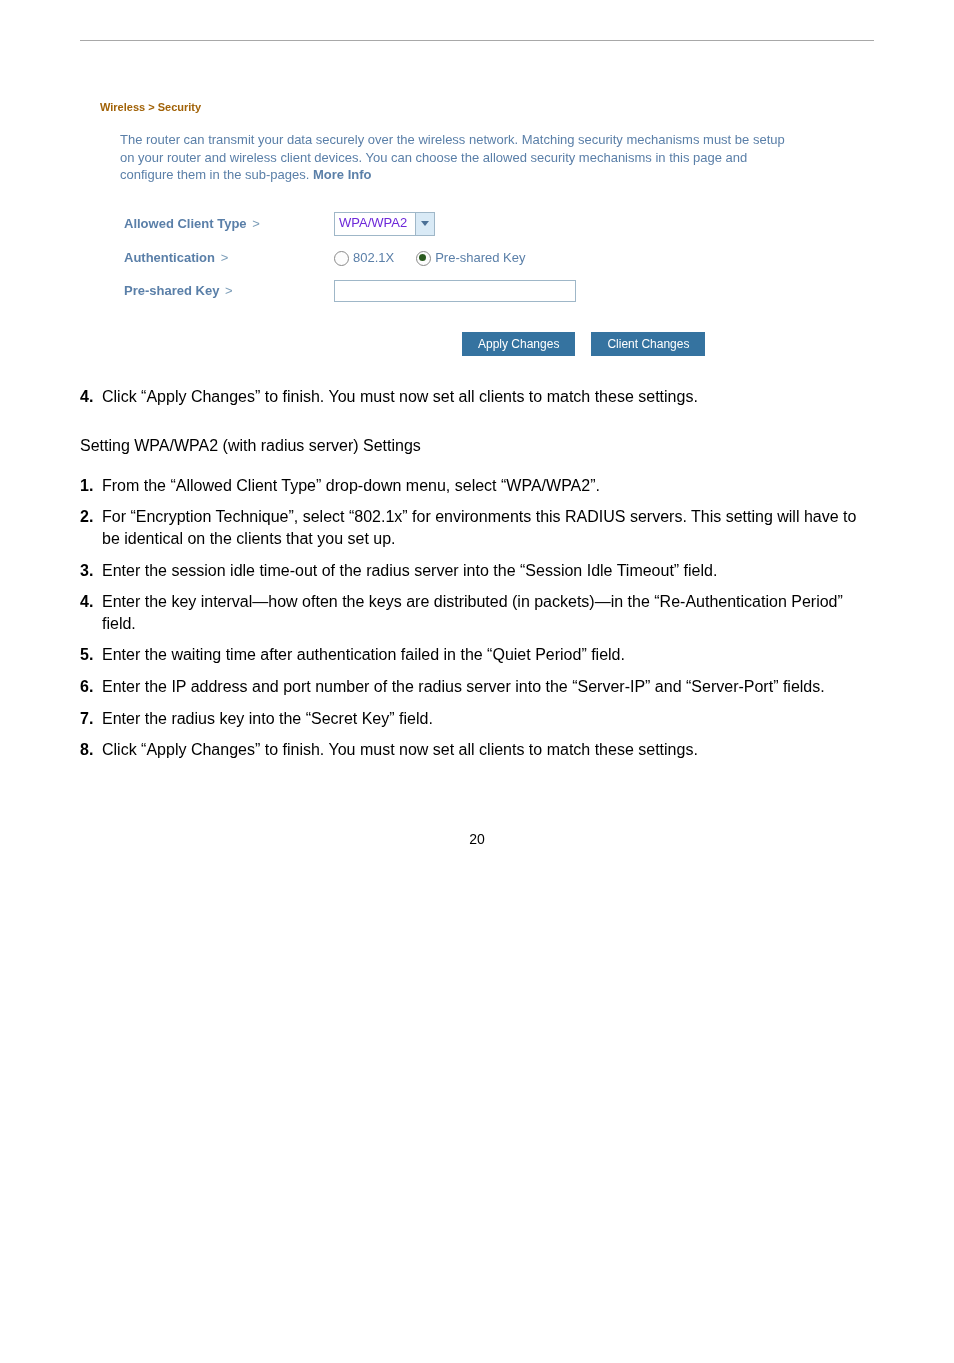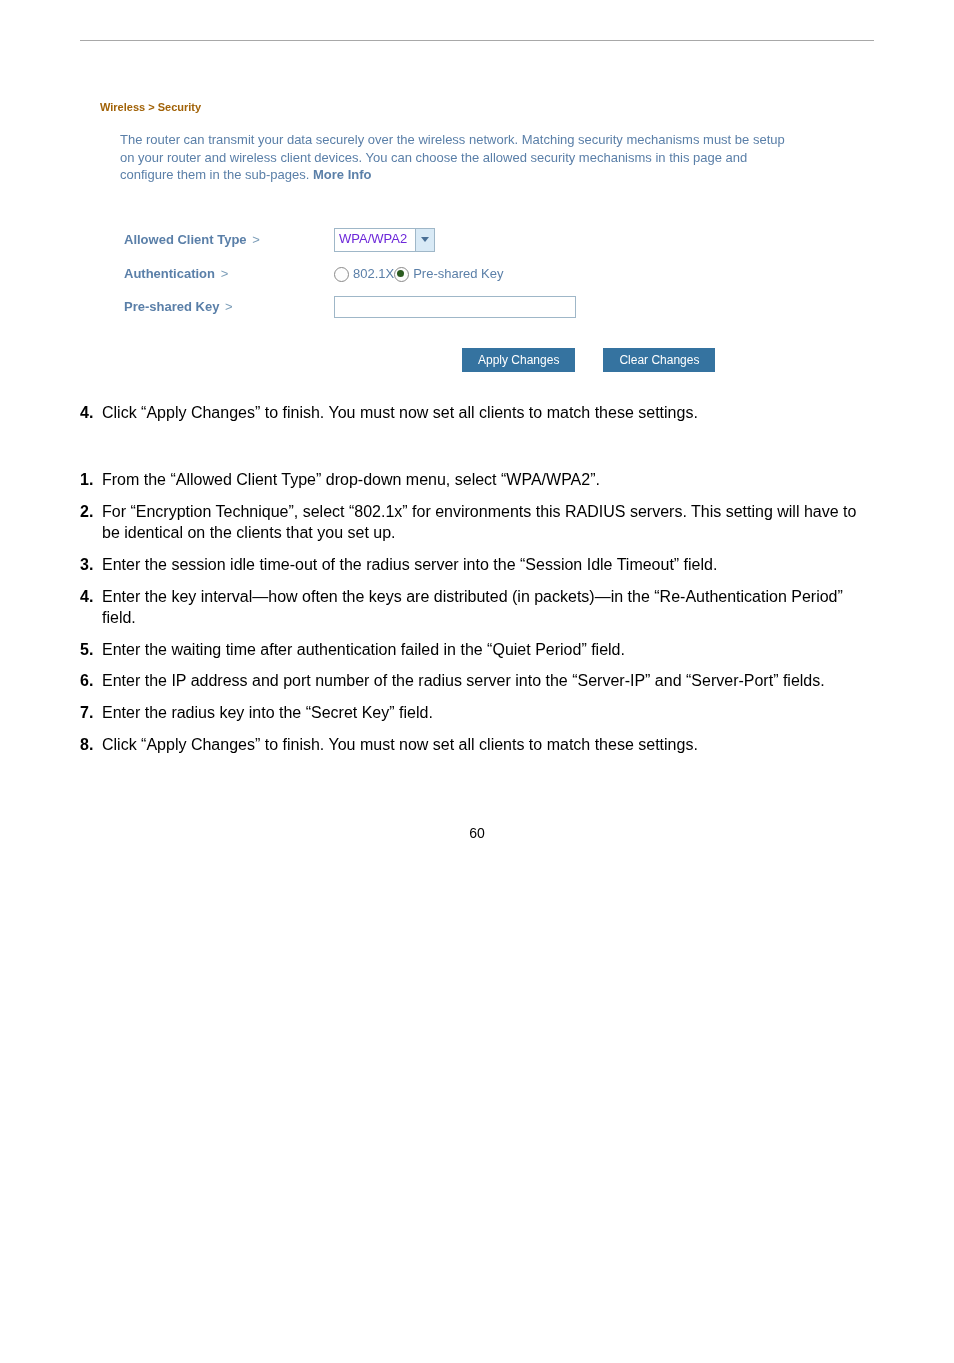--- a/index.html
+++ b/index.html
@@ -40,21 +40,21 @@
     font-size: 13px;
     line-height: 1.35;
     margin: 0 0 6px 20px;
     max-width: 680px;
   }
   .more-info {
     color: #5a7fa8;
     font-weight: bold;
   }
   .form-area {
-    margin: 44px 0 0 24px;
+    margin: 28px 0 0 24px;
   }
   .form-row {
     display: flex;
     align-items: center;
     margin-bottom: 14px;
   }
   .form-label {
     width: 210px;
     color: #5a7fa8;
     font-size: 13px;
@@ -88,21 +88,21 @@
   .chev-down {
     width: 0;
     height: 0;
     border-left: 4px solid transparent;
     border-right: 4px solid transparent;
     border-top: 5px solid #4a7096;
   }
   .radio-group {
     display: flex;
     align-items: center;
-    gap: 0;
+    gap: 22px;
     color: #5a7fa8;
     font-size: 13px;
   }
   .radio {
     display: inline-block;
     width: 13px;
     height: 13px;
     border: 1px solid #8a8a8a;
     border-radius: 50%;
     background: #fdfdfd;
@@ -123,21 +123,21 @@
   .text-field {
     width: 240px;
     height: 20px;
     border: 1px solid #9fb7c8;
     background: #ffffff;
   }
   .btn-row {
     display: flex;
     justify-content: flex-start;
     margin: 30px 0 0 338px;
-    gap: 16px;
+    gap: 4px;
   }
   .btn {
     background: #2b6c9b;
     color: #ffffff;
     font-size: 12px;
     padding: 5px 16px;
     border: none;
     opacity: 0.95;
   }
   .btn + .btn {
@@ -212,33 +212,34 @@
       <div class="form-row">
         <div class="form-label">
           <span>Pre-shared Key</span>
           <span class="chev">&gt;</span>
         </div>
         <div class="text-field"></div>
       </div>
 
       <div class="btn-row">
         <button class="btn">Apply Changes</button>
-        <button class="btn">Clear Changes</button>
+        <button class="btn">Client Changes</button>
       </div>
     </div>
   </div>
 
   <div class="body-text">
     <div class="numitem">
       <div class="num">4.</div>
       <div class="txt">Click “Apply Changes” to finish. You must now set all clients to match these settings.</div>
     </div>
 
     <div class="section-gap"></div>
 
+    <div>Setting WPA/WPA2 (with radius server) Settings</div>
 
     <div class="section-gap"></div>
 
     <div class="numitem">
       <div class="num">1.</div>
       <div class="txt">From the “Allowed Client Type” drop-down menu, select “WPA/WPA2”.</div>
     </div>
     <div class="numitem">
       <div class="num">2.</div>
       <div class="txt">For “Encryption Technique”, select “802.1x” for environments this RADIUS servers. This setting will have to be identical on the clients that you set up.</div>
@@ -262,14 +263,14 @@
     <div class="numitem">
       <div class="num">7.</div>
       <div class="txt">Enter the radius key into the “Secret Key” field.</div>
     </div>
     <div class="numitem">
       <div class="num">8.</div>
       <div class="txt">Click “Apply Changes” to finish. You must now set all clients to match these settings.</div>
     </div>
   </div>
 
-  <div class="pgnum">60</div>
+  <div class="pgnum">20</div>
 </div>
 
 </body></html>

